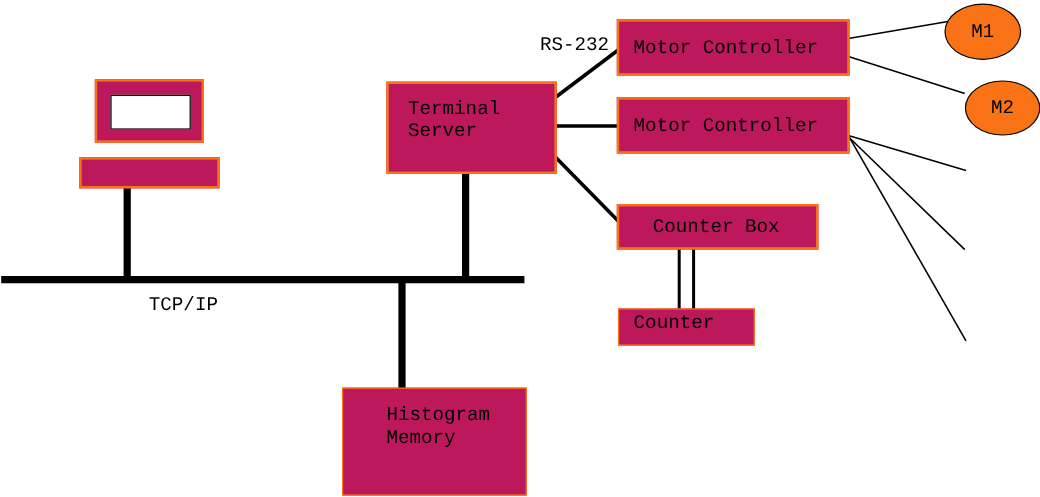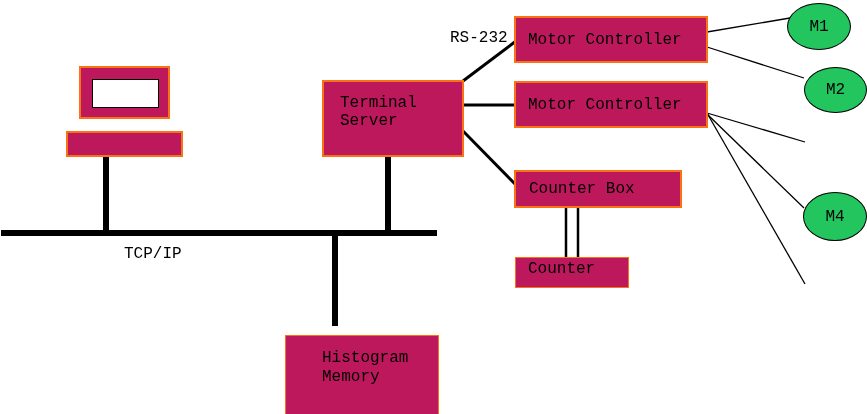--- a/index.html
+++ b/index.html
@@ -28,47 +28,46 @@
     background: #be185d;
     border: 2px solid #f97316;
   }
   .vcenter {
     display: flex;
     align-items: center;
   }
   .multiline {
     white-space: pre-line;
     line-height: 18px;
-    margin-top: 12px;
   }
   .label {
     position: absolute;
     line-height: 18px;
     white-space: nowrap;
   }
   .ellipse {
     position: absolute;
     box-sizing: border-box;
-    background: #22c55e;
+    background: #f97316;
     border: 1.4px solid #000000;
     border-radius: 50%;
     display: flex;
     align-items: center;
     justify-content: center;
   }
   
   #monitor   { left: 79px;  top: 66px;  width: 91px;  height: 53px; }
   #screen    { position: absolute; left: 11px; top: 11px; width: 65px; height: 27px;
                border: 1.5px solid #000; background: #fff; }
   #keyboard  { left: 66px;  top: 131px; width: 117px; height: 26px; }
   
   #terminal-server   { left: 322px; top: 68px;  width: 142px; height: 77px; padding: 12px 0 0 16px; }
   #motor-controller-1{ left: 514px; top: 16px;  width: 194px; height: 47px; padding-left: 12px; }
   #motor-controller-2{ left: 514px; top: 81px;  width: 194px; height: 47px; padding-left: 12px; }
-  #counter-box       { left: 514px; top: 170px; width: 168px; height: 38px; padding-left: 13px; }
+  #counter-box       { left: 514px; top: 170px; width: 168px; height: 38px; padding-left: 28px; }
   #counter           { left: 515px; top: 257px; width: 114px; height: 31px; padding-left: 12px; padding-bottom: 7px; border-width: 1.5px; }
   #histogram-memory  { left: 285px; top: 323px; width: 154px; height: 90px; padding: 13px 0 0 36px; border-width: 1.5px; line-height: 19px; }
   
   #motor-1 { left: 787px; top: 3px;   width: 64px; height: 47px; }
   #motor-2 { left: 804px; top: 67px;  width: 63px; height: 46px; }
   #motor-3 { left: 803px; top: 128px; width: 64px; height: 46px; }
   #motor-4 { left: 803px; top: 192px; width: 64px; height: 49px; }
   #motor-5 { left: 802px; top: 272px; width: 66px; height: 48px; }
   
   #label-computer { left: 66px;  top: 168px; }
@@ -121,15 +120,14 @@
 
   <div class="box vcenter" id="counter-box">Counter Box</div>
 
   <div class="box multiline" id="histogram-memory">Histogram
 Memory</div>
 
   <div class="box vcenter" id="counter">Counter</div>
 
   <div class="ellipse" id="motor-1">M1</div>
   <div class="ellipse" id="motor-2">M2</div>
-  <div class="ellipse" id="motor-4">M4</div>
 
 </div>
 
 </body></html>

